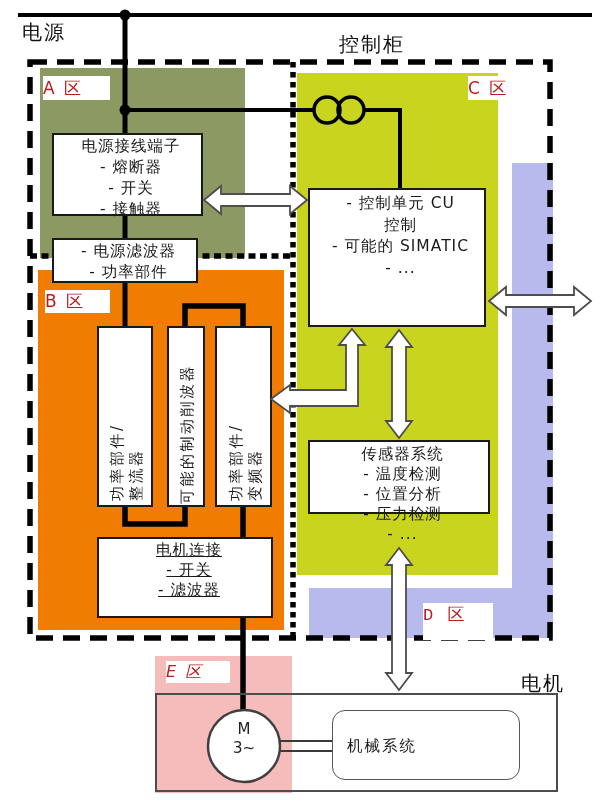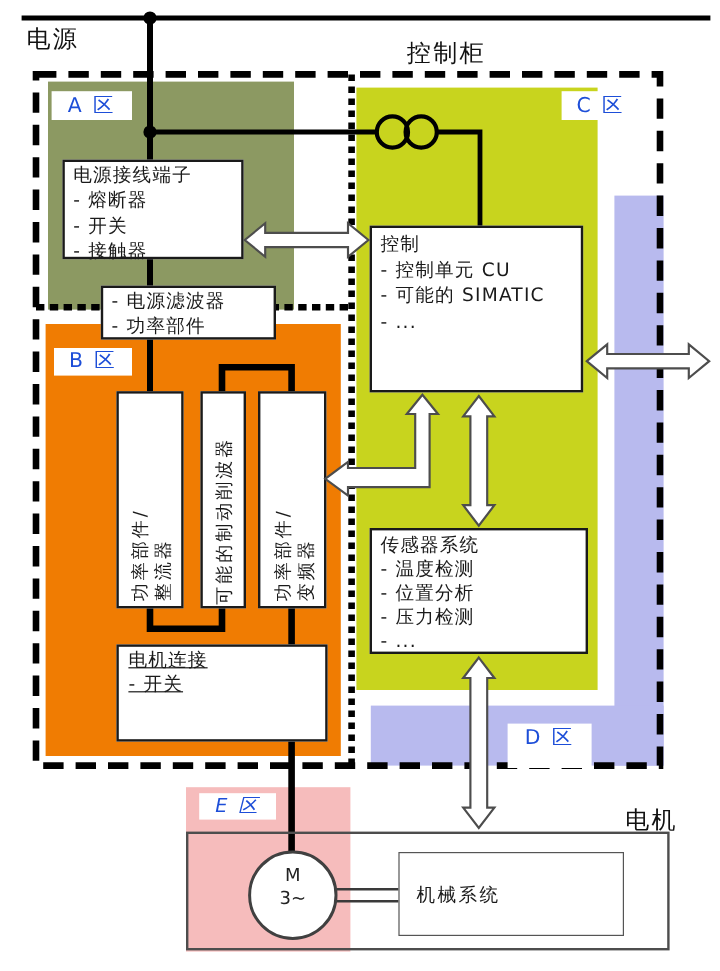--- a/index.html
+++ b/index.html
@@ -13,31 +13,31 @@
   .zone-a { background:#8C9962; }
   .zone-b { background:#F07C02; }
   .zone-c { background:#C8D41E; }
   .zone-d { background:#B8BAEE; }
   .zone-e { background:#F6BCBC; }
   
   .wbox {
     position:absolute; background:#ffffff; border:2px solid #1a1a1a;
     font-size:15.5px; letter-spacing:1px; box-sizing:border-box;
   }
-  .wbox .bl { white-space:nowrap; }
+  .wbox .bl { white-space:nowrap;text-align:center; }
   
   .vbox { position:absolute; background:#ffffff; border:2px solid #1a1a1a; box-sizing:border-box; }
   .vtext {
     position:absolute; transform-origin:0 0; transform:rotate(-90deg);
     white-space:nowrap; font-size:15px; line-height:19px; letter-spacing:2.5px;
   }
   
   .ztag {
-    position:absolute; background:#ffffff; color:#1d4ed8; font-size:17px;
-    text-align:center; letter-spacing:2px;
+    position:absolute; background:#ffffff; color:#b91c1c; font-size:17px;
+    letter-spacing:2px;
   }
   .toplabel { position:absolute; font-size:20px; letter-spacing:2px; color:#111; }
   .enclosure { position:absolute; border:2px solid #4d4d4d; background:transparent; box-sizing:border-box; }
   .mechbox {
     position:absolute; background:#fff; border:1.5px solid #555; box-sizing:border-box;
     font-size:15.5px; letter-spacing:2px;
   }
   .motor-text { position:absolute; text-align:center; font-size:15px; line-height:19px; color:#222; }
 </style>
 </head>
@@ -72,21 +72,21 @@
     <line x1="30" y1="256" x2="293" y2="256" stroke="#000" stroke-width="5.5" stroke-dasharray="7 4.5"></line>
   </svg>
 
   <div class="wbox" style="left:52px;top:133px;width:151px;height:83px;padding:1px 0 0 7px;line-height:21px;">
     <div class="bl">电源接线端子</div>
     <div class="bl">- 熔断器</div>
     <div class="bl">- 开关</div>
     <div class="bl">- 接触器</div>
   </div>
 
-  <div class="wbox" style="left:52px;top:238px;width:146px;height:45px;padding:1px 0 0 7px;line-height:21px;margin-left:32px;">
+  <div class="wbox" style="left:52px;top:238px;width:146px;height:45px;padding:1px 0 0 7px;line-height:21px;">
     <div class="bl">- 电源滤波器</div>
     <div class="bl">- 功率部件</div>
   </div>
 
   <div class="vbox" style="left:97px;top:326px;width:56px;height:181px;">
     <div class="vtext" style="left:9px;top:173px;">
       <div>功率部件/</div>
       <div>整流器</div>
     </div>
   </div>
@@ -100,46 +100,47 @@
   <div class="vbox" style="left:215px;top:326px;width:57px;height:181px;">
     <div class="vtext" style="left:10px;top:173px;">
       <div>功率部件/</div>
       <div>变频器</div>
     </div>
   </div>
 
   <div class="wbox" style="left:97px;top:537px;width:176px;height:81px;padding:1px 0 0 8px;line-height:20px;text-decoration:underline;">
     <div class="bl">电机连接</div>
     <div class="bl">- 开关</div>
+    <div class="bl">- 滤波器</div>
   </div>
 
   <div class="wbox" style="left:308px;top:188px;width:178px;height:139px;padding:3px 0 0 7px;line-height:21.5px;">
+    <div class="bl">- 控制单元 CU</div>
     <div class="bl">控制</div>
-    <div class="bl">- 控制单元 CU</div>
     <div class="bl">- 可能的 SIMATIC</div>
     <div class="bl">- ...</div>
   </div>
 
-  <div class="wbox" style="left:308px;top:440px;width:182px;height:105px;padding:2px 0 11px 7px;line-height:20px;">
+  <div class="wbox" style="left:308px;top:440px;width:182px;height:74px;padding:2px 0 11px 7px;line-height:20px;">
     <div class="bl">传感器系统</div>
     <div class="bl">- 温度检测</div>
     <div class="bl">- 位置分析</div>
     <div class="bl">- 压力检测</div>
     <div class="bl">- ...</div>
   </div>
 
   <div class="enclosure" style="left:155px;top:693px;width:403px;height:99px;"></div>
-  <div class="mechbox" style="left:332px;top:710px;width:188px;height:70px;line-height:70px;padding-left:14px;">
+  <div class="mechbox" style="left:332px;top:710px;width:188px;height:70px;line-height:70px;padding-left:14px;border-radius:13px;">
     <span>机械系统</span>
   </div>
 
   <div class="ztag" style="left:43px;top:76px;width:67px;height:24px;line-height:24px;">A 区</div>
   <div class="ztag" style="left:45px;top:290px;width:65px;height:23px;line-height:23px;">B 区</div>
   <div class="ztag" style="left:428px;top:76px;width:65px;height:24px;line-height:24px;margin-left:40px;">C 区</div>
-  <div class="ztag" style="left:423px;top:603px;width:70px;height:37px;line-height:25px;">D 区</div>
+  <div class="ztag" style="left:423px;top:603px;width:70px;height:37px;line-height:25px;font-family:Liberation Mono, monospace;">D 区</div>
   <div class="ztag" style="left:166px;top:661px;width:64px;height:22px;line-height:22px;font-size:16px;font-style:italic;">E 区</div>
 
   <svg class="layer" width="600" height="809" viewBox="0 0 600 809">
     <g fill="#ffffff" stroke="#4d4d4d" stroke-width="1.8" stroke-linejoin="miter">
       <polygon points="204,200 221,186 221,194 290,194 290,186 307,200 290,214 290,206 221,206 221,214"></polygon>
       <polygon points="489,301 506,287 506,295 574,295 574,287 591,301 574,315 574,307 506,307 506,315"></polygon>
       <polygon points="352,329 365,345 358,345 358,406 290,406 290,413 271,399 290,385 290,390 346,390 346,345 339,345"></polygon>
       <polygon points="399,330 412,347 406,347 406,421 412,421 399,438 386,421 392,421 392,347 386,347"></polygon>
       <polygon points="399,548 412,565 406,565 406,673 412,673 399,690 386,673 392,673 392,565 386,565"></polygon>
     </g>

